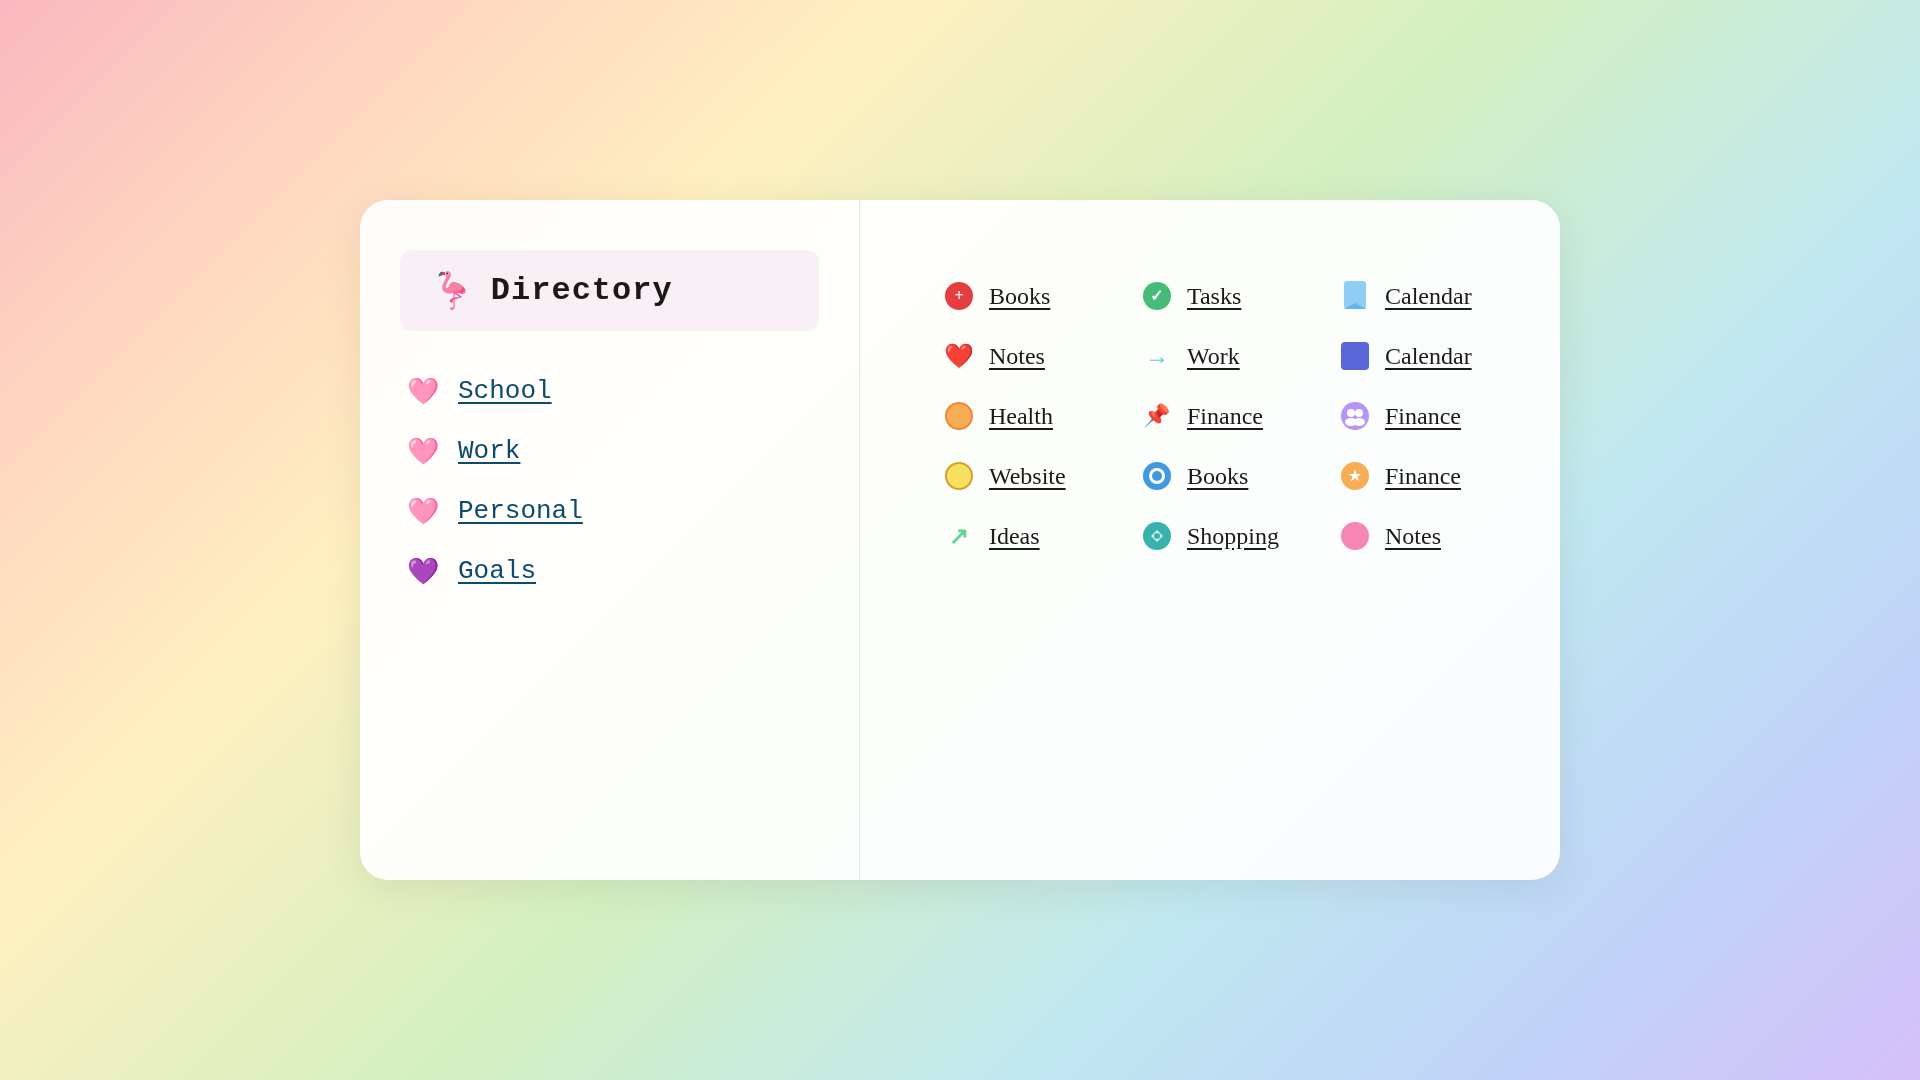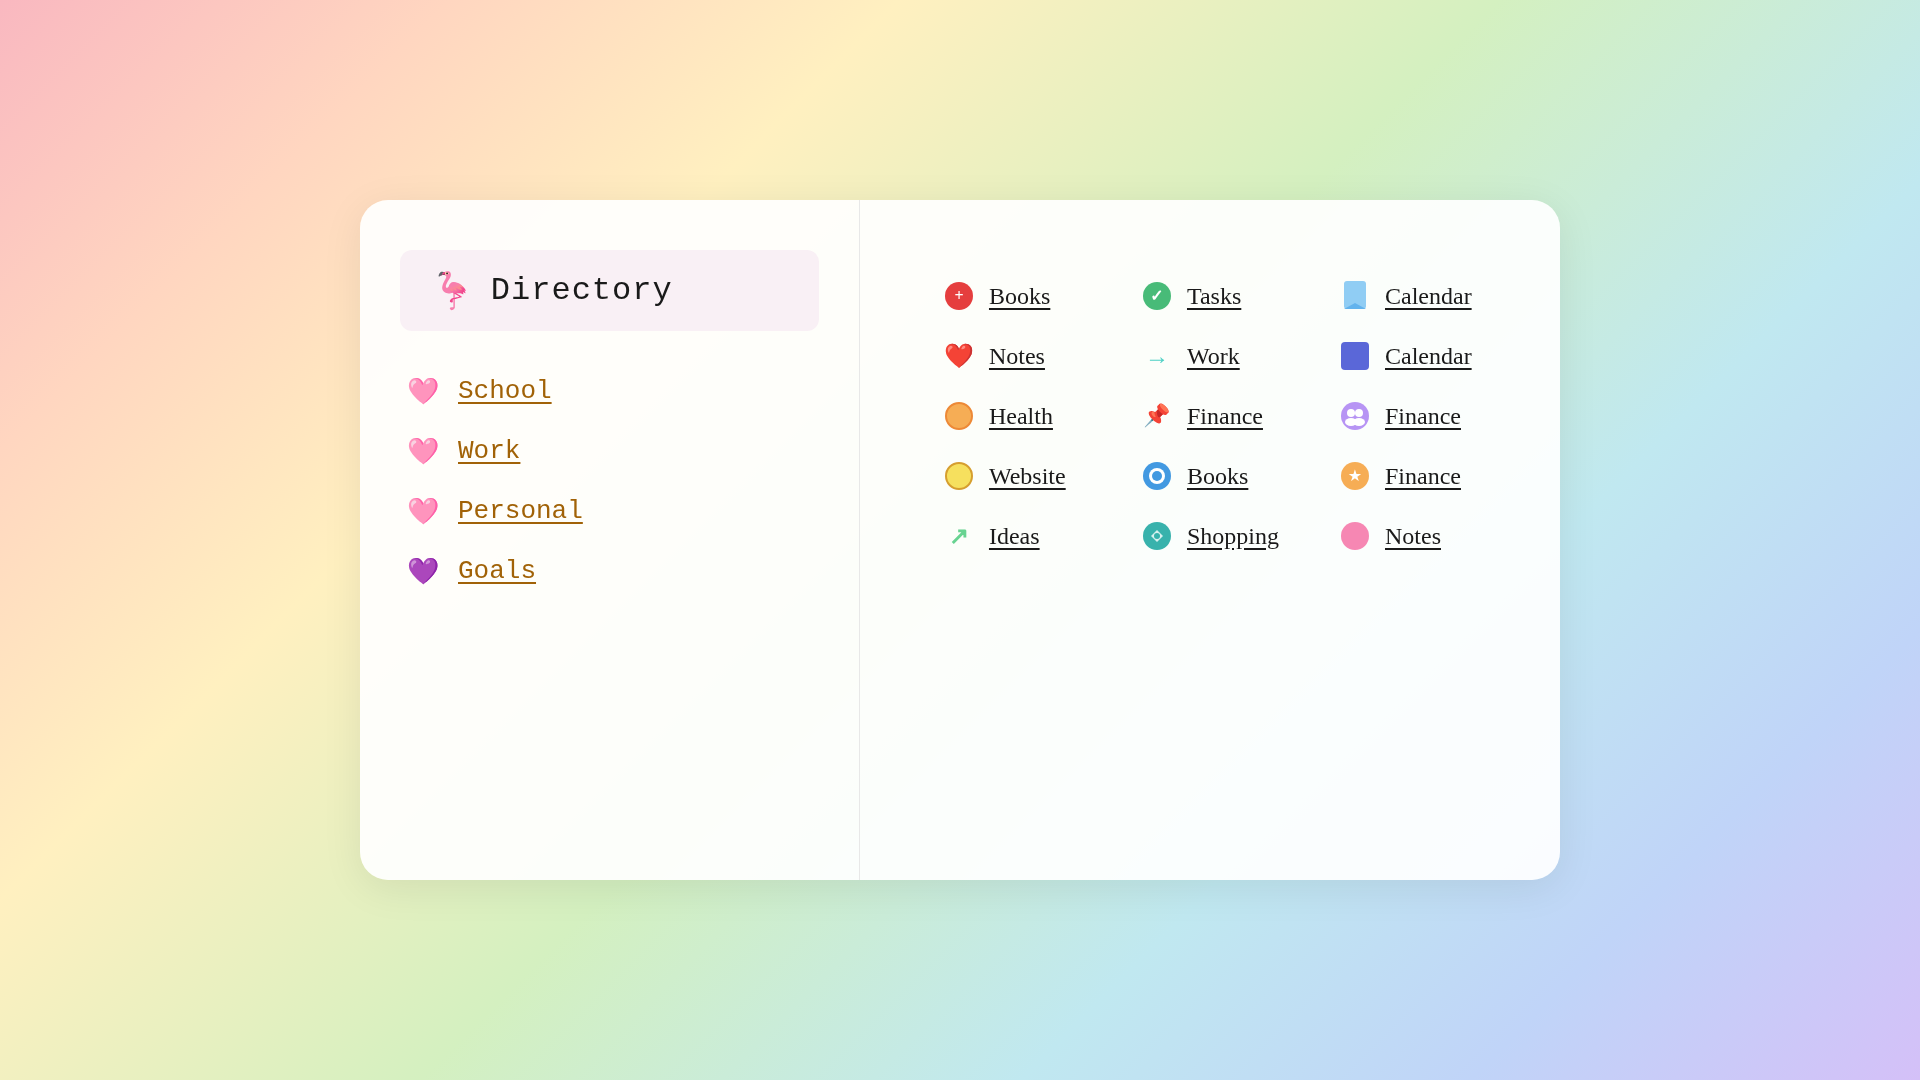--- a/index.html
+++ b/index.html
@@ -45,37 +45,37 @@
     }
 
     .flamingo-icon {
       font-size: 36px;
       line-height: 1;
     }
 
     .directory-title {
       font-family: 'Courier New', monospace;
       font-size: 32px;
-      font-weight: 400;
+      font-weight: 700;
       color: #1a1a1a;
       letter-spacing: 1px;
     }
 
     .nav-item {
       display: flex;
       align-items: center;
       gap: 18px;
       padding: 14px 8px;
       cursor: pointer;
     }
 
     .nav-label {
       font-family: 'Courier New', monospace;
       font-size: 26px;
-      color: #a16207;
+      color: #0c4a6e;
       text-decoration: underline;
       text-underline-offset: 4px;
     }
 
     .right-panel {
       flex: 1;
       padding: 60px 60px;
       display: flex;
       align-items: flex-start;
       justify-content: center;

